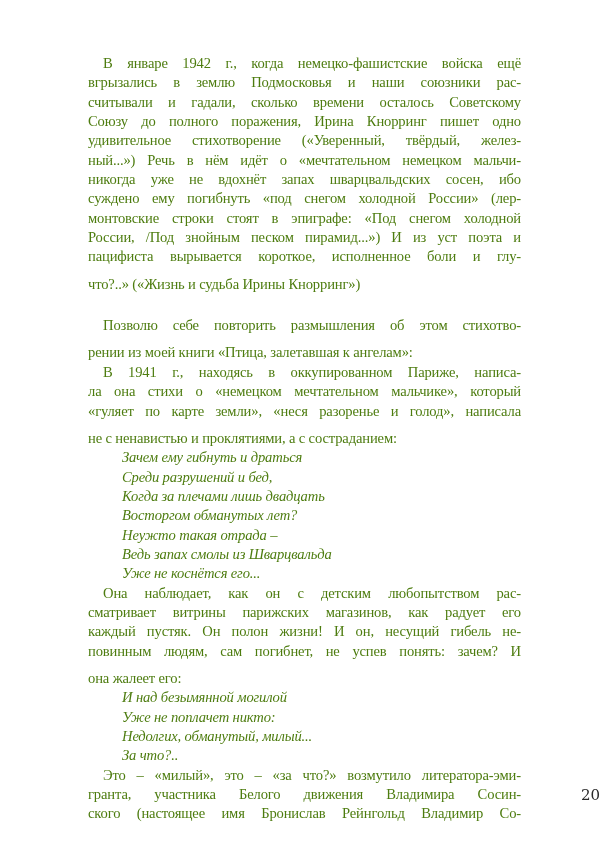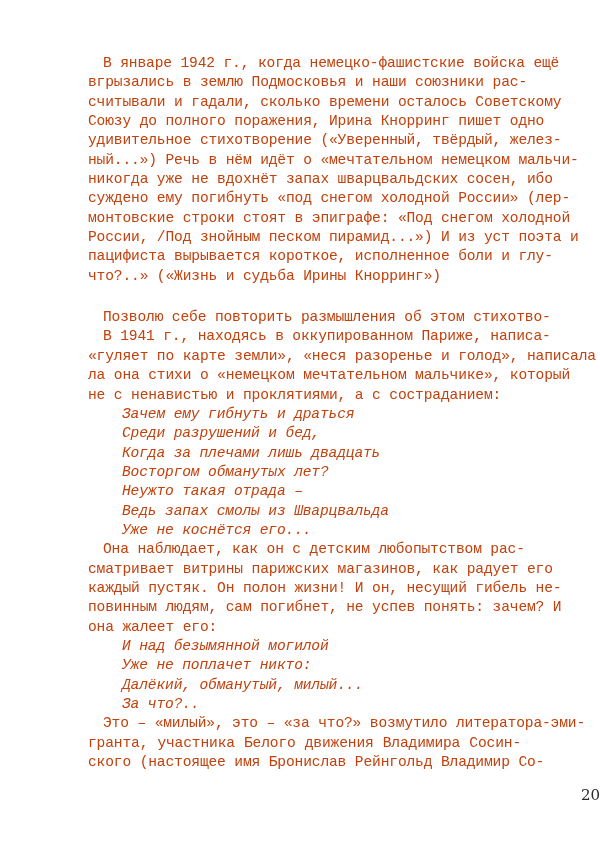--- a/index.html
+++ b/index.html
@@ -1,24 +1,24 @@
 <!DOCTYPE html>
 <html><head>
 <meta charset="utf-8">
 <style>
   html, body { margin:0; padding:0; background:#ffffff; }
   body { width:600px; height:852px; position:relative; overflow:hidden; }
   .page {
     position:absolute; left:88px; top:54px; width:433px;
-    font-family:Liberation Mono, monospace;
-    font-size:14.6px; line-height:19.35px; color:#c2410c;
+    font-family:Liberation Serif, serif;
+    font-size:14.6px; line-height:19.35px; color:#4d7c0f;
     letter-spacing:-0.15px;
   }
   .line { display:block; white-space:nowrap; text-align:justify; text-align-last:justify; height:19.35px; overflow:visible; }
-  .line.last { text-align-last:left; }
+  .line.last { text-align-last:left;margin-top:8px; }
   .indent { padding-left:15px; }
   .gap { height:22px; }
   .verse { padding-left:34px; font-style:italic; text-align-last:left; }
   .pagenum {
     position:absolute; left:0; width:600px; top:786px; text-align:right;
     font-family:"DejaVu Serif", "Liberation Serif", serif; font-size:15px; color:#2a2a2a;
   }
 </style>
 </head>
 <body>
@@ -36,26 +36,27 @@
     <span class="line">монтовские строки стоят в эпиграфе: «Под снегом холодной</span>
     <span class="line">России, /Под знойным песком пирамид...») И из уст поэта и</span>
     <span class="line">пацифиста вырывается короткое, исполненное боли и глу-</span>
     <span class="line last">что?..» («Жизнь и судьба Ирины Кнорринг»)</span>
   </div>
 
   <div class="gap"></div>
 
   <div>
     <span class="line indent">Позволю себе повторить размышления об этом стихотво-</span>
+    <span class="line last">рении из моей книги «Птица, залетавшая к ангелам»:</span>
   </div>
 
   <div>
     <span class="line indent">В 1941 г., находясь в оккупированном Париже, написа-</span>
+    <span class="line">ла она стихи о «немецком мечтательном мальчике», который</span>
     <span class="line">«гуляет по карте земли», «неся разоренье и голод», написала</span>
-    <span class="line">ла она стихи о «немецком мечтательном мальчике», который</span>
     <span class="line last">не с ненавистью и проклятиями, а с состраданием:</span>
   </div>
 
   <div>
     <span class="line verse">Зачем ему гибнуть и драться</span>
     <span class="line verse">Среди разрушений и бед,</span>
     <span class="line verse">Когда за плечами лишь двадцать</span>
     <span class="line verse">Восторгом обманутых лет?</span>
     <span class="line verse">Неужто такая отрада –</span>
     <span class="line verse">Ведь запах смолы из Шварцвальда</span>
@@ -66,21 +67,21 @@
     <span class="line indent">Она наблюдает, как он с детским любопытством рас-</span>
     <span class="line">сматривает витрины парижских магазинов, как радует его</span>
     <span class="line">каждый пустяк. Он полон жизни! И он, несущий гибель не-</span>
     <span class="line">повинным людям, сам погибнет, не успев понять: зачем? И</span>
     <span class="line last">она жалеет его:</span>
   </div>
 
   <div>
     <span class="line verse">И над безымянной могилой</span>
     <span class="line verse">Уже не поплачет никто:</span>
-    <span class="line verse">Далёкий, обманутый, милый...</span>
+    <span class="line verse">Недолгих, обманутый, милый...</span>
     <span class="line verse">За что?..</span>
   </div>
 
   <div>
     <span class="line indent">Это – «милый», это – «за что?» возмутило литератора-эми-</span>
     <span class="line">гранта, участника Белого движения Владимира Сосин-</span>
     <span class="line">ского (настоящее имя Бронислав Рейнгольд Владимир Со-</span>
   </div>
 </div>
 

